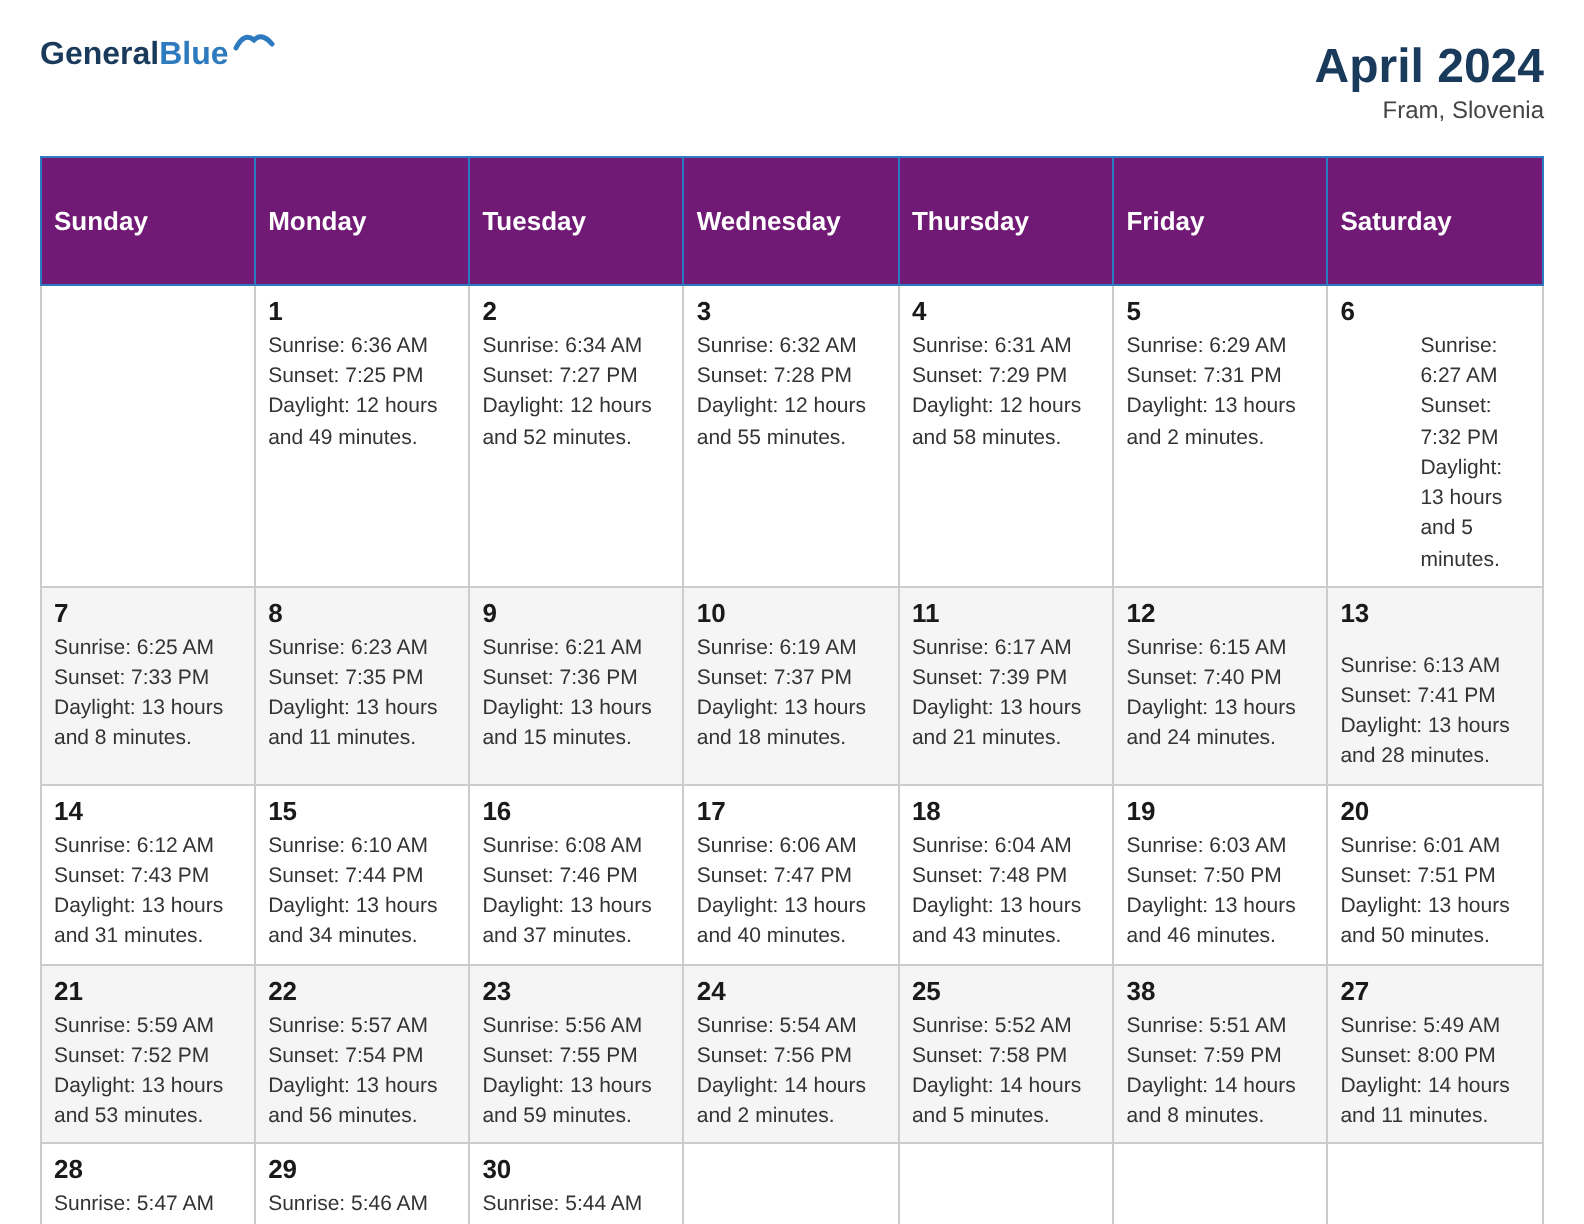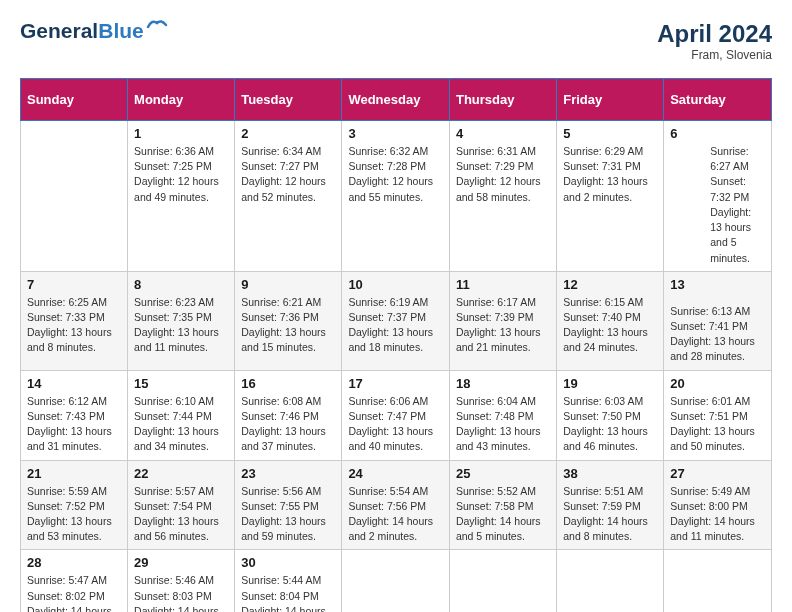--- a/index.html
+++ b/index.html
@@ -15,21 +15,21 @@
       justify-content: space-between;
       align-items: flex-start;
       margin-bottom: 16px;
     }
     .logo {
       display: flex;
       flex-direction: column;
       align-items: flex-start;
     }
     .logo-text {
-      font-size: 21px;
+      font-size: 16px;
       font-weight: bold;
       color: #1a3a5c;
       line-height: 1;
     }
     .logo-text span.blue {
       color: #2e7abf;
     }
     .title-block {
       text-align: right;
     }
@@ -41,23 +41,23 @@
     .location {
       font-size: 12px;
       color: #444;
     }
     .calendar {
       width: 100%;
       border-collapse: collapse;
       font-size: 11px;
     }
     .calendar th {
-      background-color: #be185d;
+      background-color: #701a75;
       color: #fff;
-      padding: 13px 6px;
+      padding: 24px 6px;
       text-align: left;
       font-size: 13px;
       font-weight: bold;
       border: 1px solid #2e7abf;
     }
     .calendar td {
       border: 1px solid #ccc;
       vertical-align: top;
       padding: 5px 6px;
       width: 108px;

